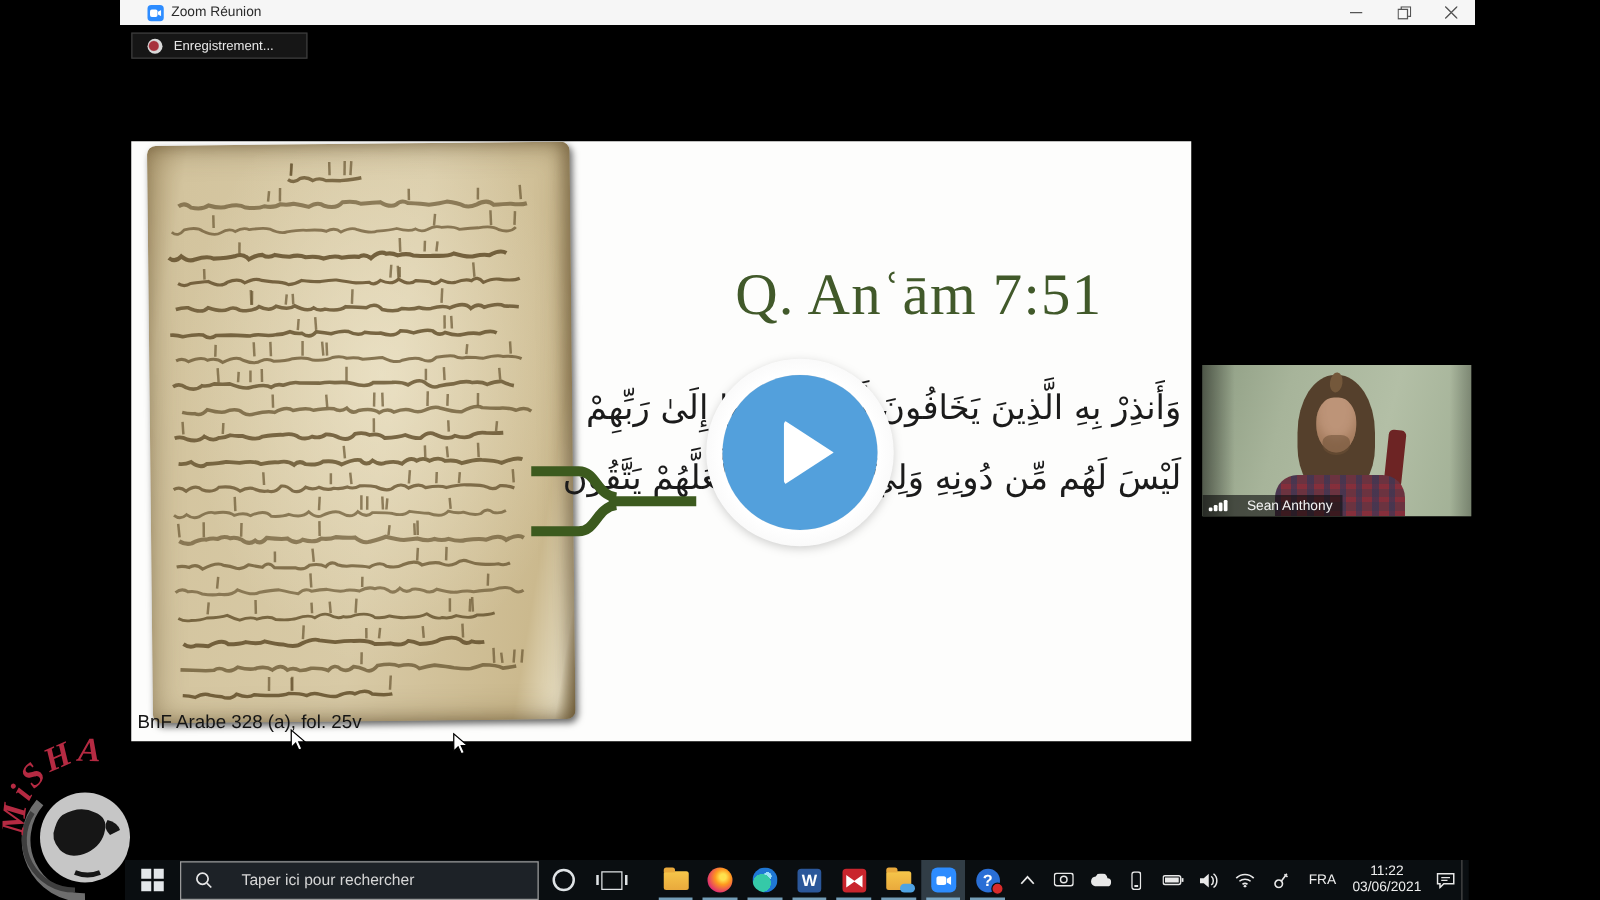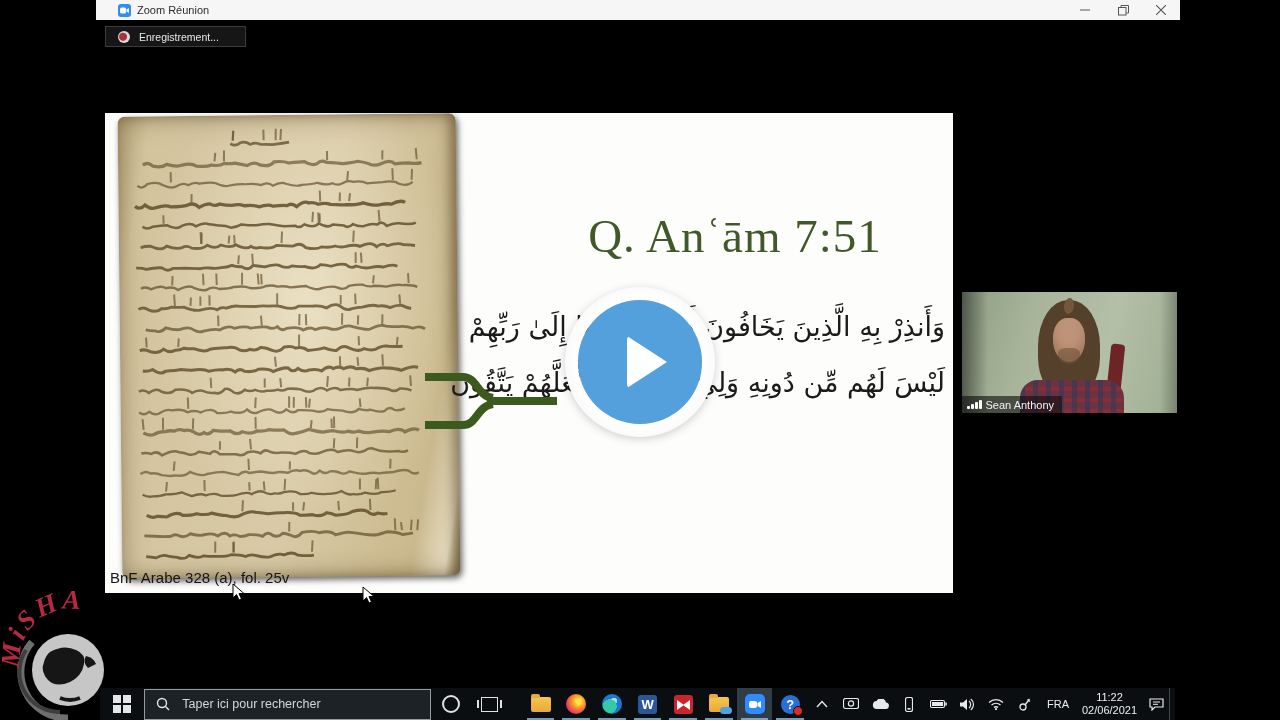--- a/index.html
+++ b/index.html
@@ -81,37 +81,37 @@
   .face{position:absolute;left:91px;top:26px;width:32px;height:44px;background:#bd9478;
       border-radius:46% 46% 52% 52%;box-shadow:inset 0 -10px 8px rgba(120,80,50,.35);}
   .beard{position:absolute;left:96px;top:56px;width:22px;height:16px;background:rgba(110,80,55,.55);
       border-radius:40% 40% 60% 60%;}
   .shirt{position:absolute;left:58px;top:88px;width:104px;height:33px;border-radius:18px 18px 0 0;
       background:
         repeating-linear-gradient(90deg, rgba(44,56,92,.55) 0 5px, rgba(0,0,0,0) 5px 13px),
         repeating-linear-gradient(0deg, rgba(150,44,56,.6) 0 4px, rgba(0,0,0,0) 4px 11px),
         #6b3340;}
   .nametag{position:absolute;left:0;bottom:0;height:17px;background:rgba(15,15,15,.62);
-      display:flex;align-items:center;gap:4px;padding:0 8px 0 5px;}
+      display:flex;align-items:center;gap:16px;padding:0 8px 0 5px;}
   .nametag span{font-size:11px;color:#f2f2f2;}
   .sigbars{display:flex;align-items:flex-end;gap:1.5px;}
   .sigbars i{display:block;width:2.5px;background:#fff;border-radius:1px;}
 
   
   .misha{position:absolute;left:2px;top:590px;z-index:2;}
 
   
   .taskbar{position:absolute;left:100px;top:688px;width:1075px;height:32px;background:#0a0e11;
       display:flex;align-items:center;z-index:10;}
   .tb-btn{height:32px;display:flex;align-items:center;justify-content:center;position:relative;}
   .start{width:46px;}
   .startgrid{display:grid;grid-template-columns:8px 8px;grid-template-rows:8px 8px;gap:1.5px;}
   .startgrid i{background:#e3e7ea;}
   .searchbox{width:297px;height:31px;background:#1d2227;border:1px solid #9a9a9a;box-sizing:border-box;
-      display:flex;align-items:center;gap:12px;padding-left:11px;}
+      display:flex;align-items:center;gap:23px;padding-left:11px;}
   .searchbox span{font-size:12.5px;color:#d6d6d6;}
   .cell{width:37px;}
   .cell .u{position:absolute;bottom:0;left:4px;right:4px;height:2.5px;background:#87b6d5;opacity:.85;}
   .cell.active{background:#313d46;}
   .ico-folder{position:relative;width:20px;height:15px;background:linear-gradient(#f6c64a,#e9a93c);
       border-radius:2px;}
   .ico-folder:before{content:"";position:absolute;left:0;top:-3px;width:9px;height:4px;
       background:#e9a93c;border-radius:2px 2px 0 0;}
   .ico-folder .cloudlet{position:absolute;right:-3px;bottom:-2px;width:12px;height:7px;background:#4fa3e3;
       border-radius:5px;}
@@ -503,21 +503,21 @@
       </div>
       <div class="tray-ico">
         <svg width="12" height="14">
             <circle cx="4" cy="10" r="3" fill="none" stroke="#e8e8e8" stroke-width="1.3"></circle>
             <path d="M6 8 L10.5 2 M8.5 2.5 L11 4.5" fill="none" stroke="#e8e8e8" stroke-width="1.3"></path>
           </svg>
       </div>
       <div class="lang">FRA</div>
       <div class="clock">
         <div>11:22</div>
-        <div>02/06/2021</div>
+        <div>03/06/2021</div>
       </div>
       <div class="notif">
         <svg width="15" height="13">
             <path d="M1 1 H14 V9 H6 L3 12 V9 H1 Z" fill="none" stroke="#e8e8e8" stroke-width="1.2"></path>
             <line x1="4" y1="4" x2="11" y2="4" stroke="#e8e8e8" stroke-width="1"></line>
             <line x1="4" y1="6.3" x2="9" y2="6.3" stroke="#e8e8e8" stroke-width="1"></line>
           </svg>
       </div>
       <div class="showdesk"></div>
     </div>

